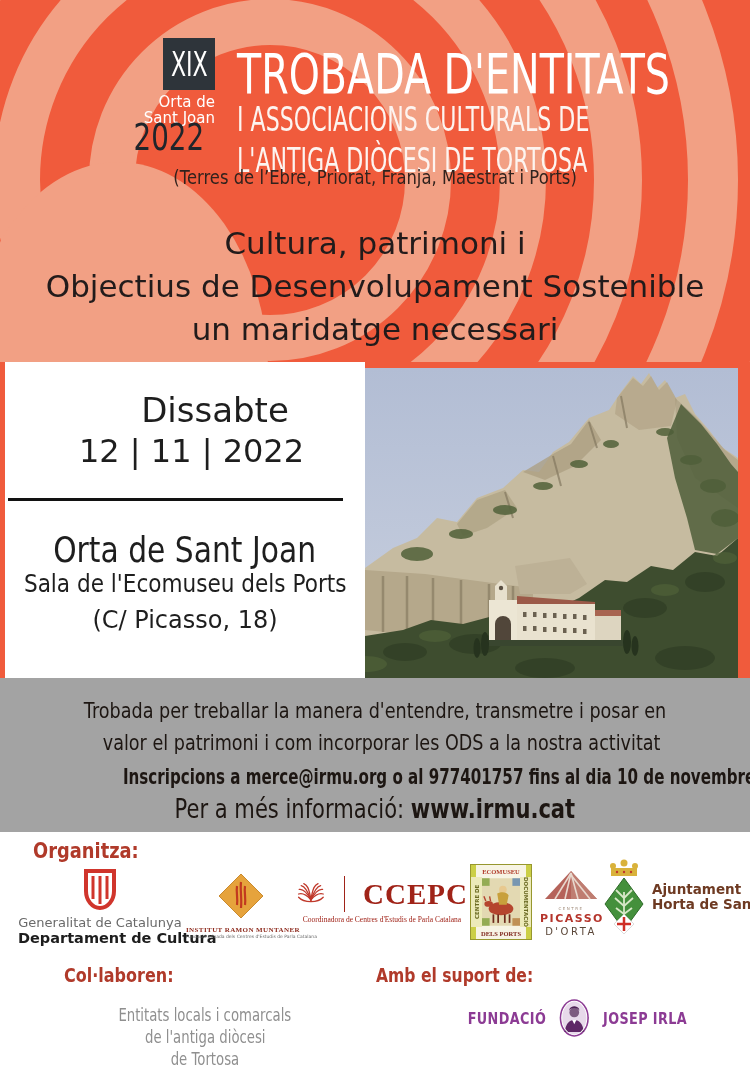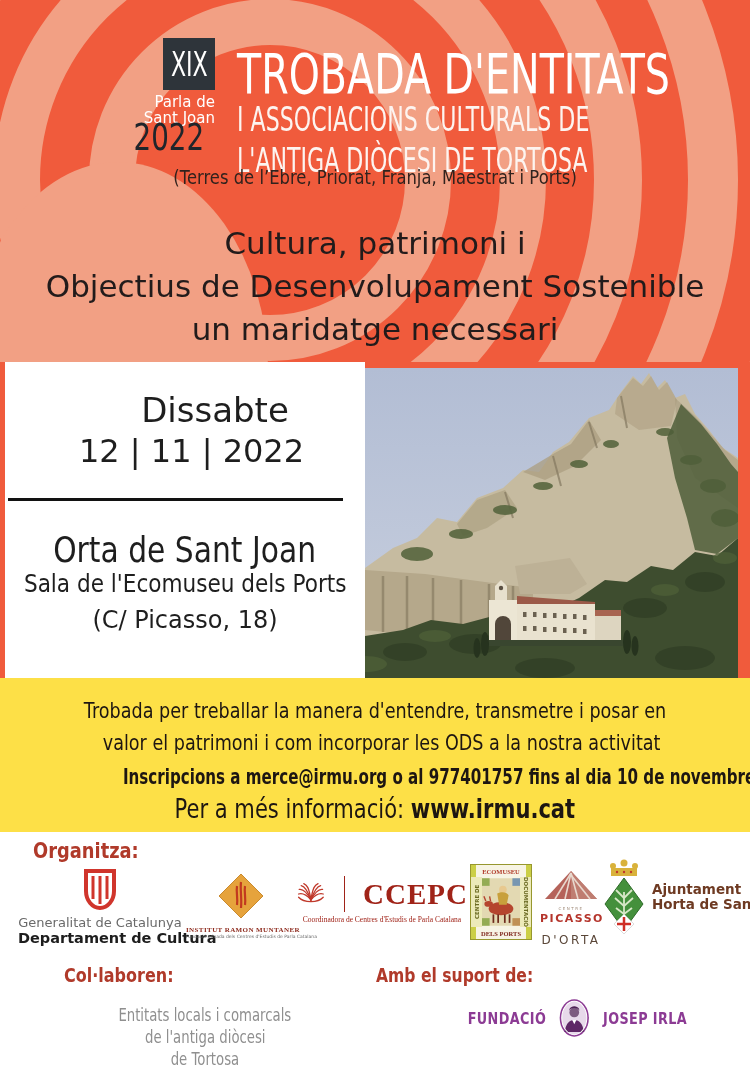--- a/index.html
+++ b/index.html
@@ -36,21 +36,21 @@
   .photo { position:absolute; left:360px; top:6px; width:373px; height:310px; display:block; }
   .event-col { position:absolute; left:0; top:0; width:360px; height:316px; color:#1e1e1e; text-align:center; }
   .event-day     { position:absolute; left:0; top:28px;  width:420px; font-size:34px; }
   .event-date    { position:absolute; left:0; top:70px;  width:360px; font-size:32px;padding-left:13px; }
   .event-divider { position:absolute; left:3px; top:136px; width:335px; height:3px; background:#121212; }
   .event-town    { position:absolute; left:0; top:168px; width:360px; font-size:35px; }
   .event-venue   { position:absolute; left:0; top:208px; width:360px; font-size:24px; }
   .event-address { position:absolute; left:0; top:244px; width:360px; font-size:24px; }
 
   
-  .band-info { position:absolute; left:0; top:678px; width:750px; height:154px; background:#fde047;
+  .band-info { position:absolute; left:0; top:678px; width:750px; height:154px; background:#a3a3a3;
                color:#1d1612; text-align:center; }
   .info-l1  { position:absolute; top:20px;  width:750px; font-size:22px; }
   .info-l2  { position:absolute; top:52px;  width:742px; font-size:22px;padding-left:21px; }
   .info-reg { position:absolute; top:87px;  width:750px; font-size:21px; font-weight:bold; }
   .info-more{ position:absolute; top:115px; width:750px; font-size:27px; }
   .info-more b { font-weight:bold; }
 
   
   .band-footer { position:absolute; left:0; top:832px; width:750px; height:244px; background:#fff; }
   .organizers-label { position:absolute; left:33px; top:7px; font-size:21px; font-weight:bold; color:#B03A2A; }
@@ -84,21 +84,21 @@
             background:linear-gradient(90deg,#cbcf46 0 9%,#f7f4e4 9% 91%,#cbcf46 91%); }
   .eco-bottom { color:#7A1F14; }
   .eco-left,.eco-right { writing-mode:vertical-rl; display:flex; align-items:center; justify-content:center;
             font-size:5.5px; font-weight:bold; color:#6b6b23; background:#eceab9; white-space:nowrap; }
   .eco-left { transform:rotate(180deg); }
   .eco-art { width:100%; height:100%; display:block; }
 
   .lg-pic { position:absolute; left:540px; top:38px; width:62px; text-align:center; }
   .pic-small { font-size:4px; letter-spacing:1.5px; color:#a08b7a; margin-top:2px; }
   .pic-name  { font-size:11px; font-weight:bold; color:#B5352C; letter-spacing:1.5px; margin-top:1px; }
-  .pic-sub   { font-size:12px; color:#5a4638; letter-spacing:2.5px; margin-top:8px; }
+  .pic-sub   { font-size:10px; color:#5a4638; letter-spacing:2.5px; margin-top:1px; }
 
   .lg-aj { position:absolute; left:602px; top:26px; display:flex; align-items:center; gap:6px; }
   .aj-text { font-size:13.5px; font-weight:bold; color:#6E3A22; line-height:15px; white-space:nowrap; }
 
   .lg-irla { position:absolute; left:448px; top:158px; width:260px; display:flex; align-items:center;
              justify-content:center; gap:13px; color:#8C3B94; font-weight:bold; font-size:16px; letter-spacing:.5px; }
 </style>
 </head>
 <body>
 
@@ -113,21 +113,21 @@
         <circle cx="270" cy="180" r="443" stroke-width="50"></circle>
         <circle cx="270" cy="180" r="538" stroke-width="50"></circle>
       </g>
       <ellipse cx="118" cy="372" rx="150" ry="210" fill="#F2A084"></ellipse>
     </svg>
 
     <div class="edition-badge">
       <span class="sx s65">XIX</span>
     </div>
     <div class="edition-place">
-      <span>Parla de</span><br>
+      <span>Orta de</span><br>
       <span>Sant Joan</span>
     </div>
     <div class="edition-year">
       <span class="sx s75 or">2022</span>
     </div>
 
     <div class="title-l1">
       <span class="sx s72 ol">TROBADA D'ENTITATS</span>
     </div>
     <div class="title-l2">

